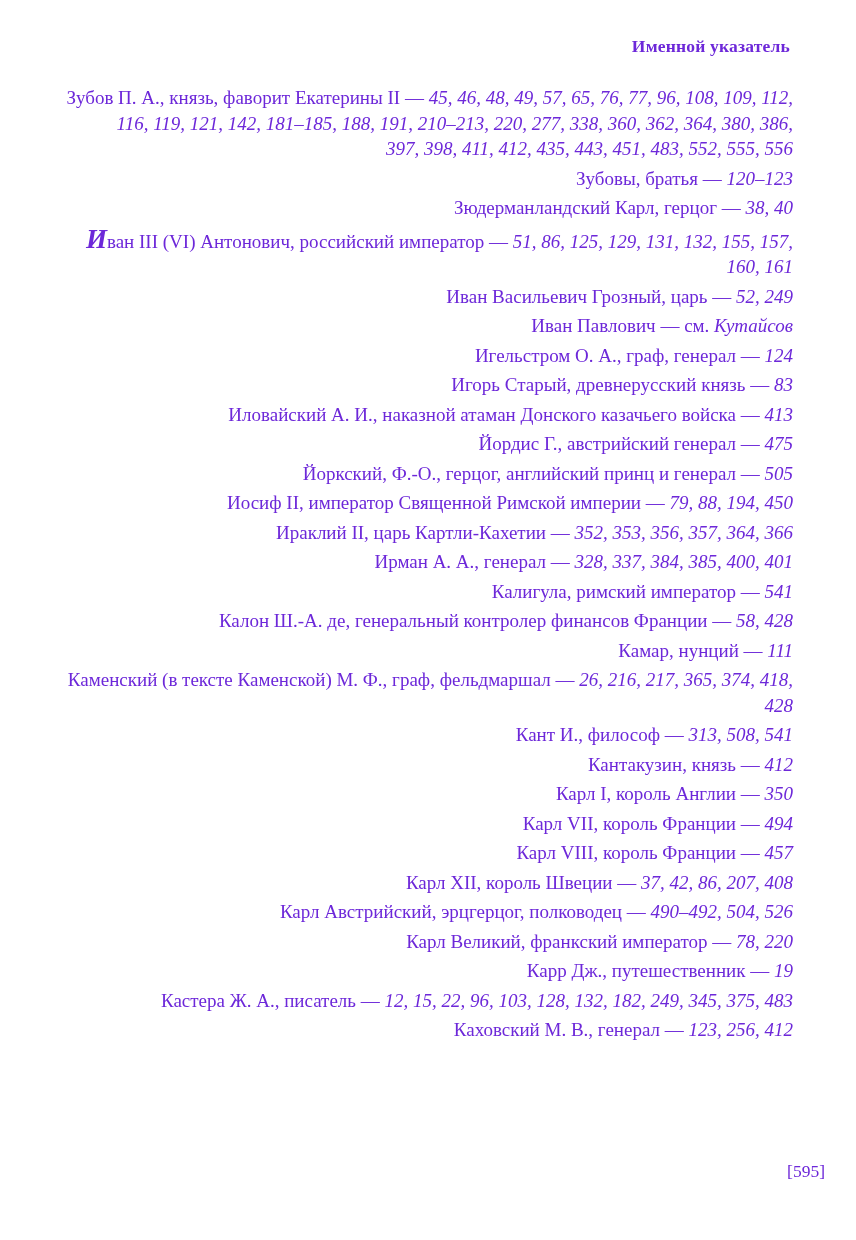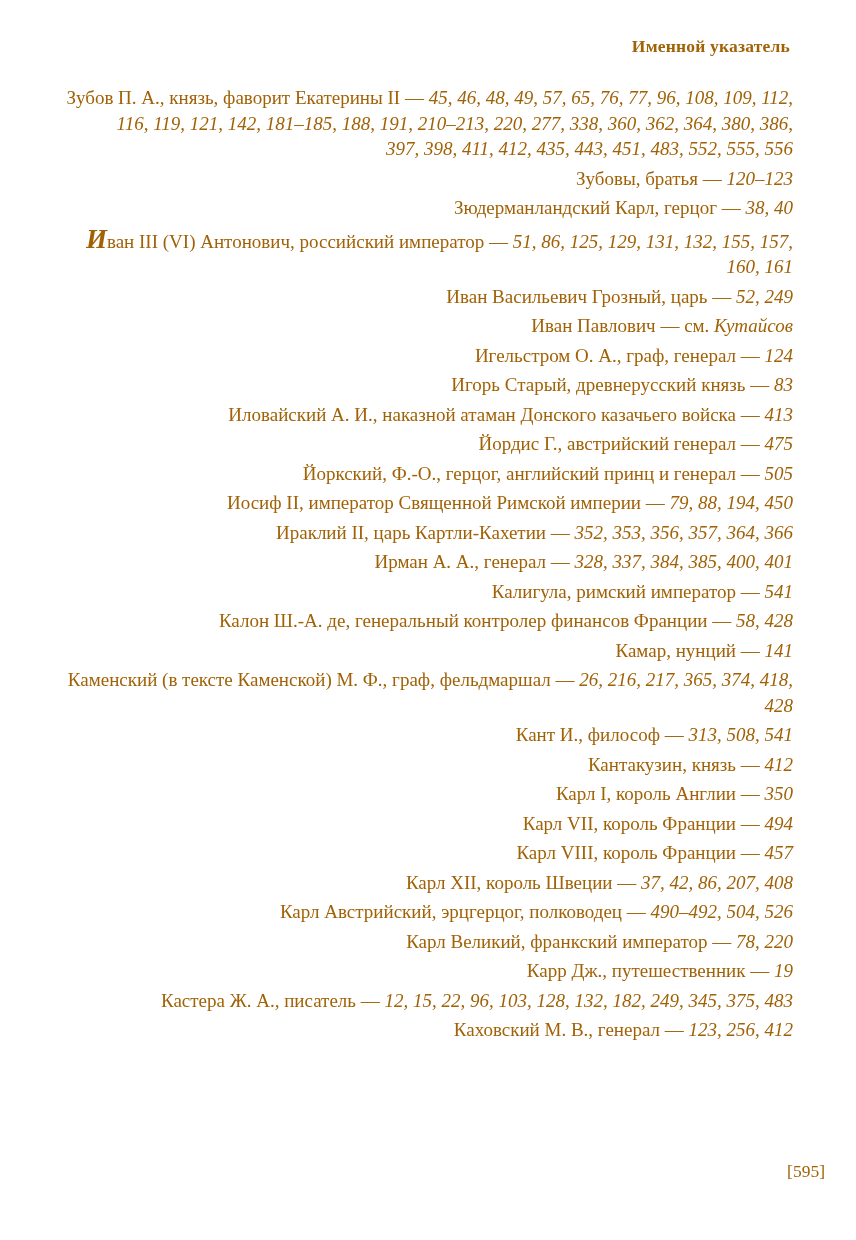--- a/index.html
+++ b/index.html
@@ -1,21 +1,21 @@
 <!DOCTYPE html>
 <html lang="ru"><head>
 <meta charset="utf-8">
 <style>
   html, body { margin: 0; padding: 0; background: #ffffff; }
   .page {
     position: relative;
     width: 856px;
     height: 1240px;
     background: #ffffff;
-    color: #a16207;
+    color: #6d28d9;
     font-family: "Liberation Serif", serif;
     overflow: hidden;
   }
   .running-head {
     position: absolute;
     top: 36px;
     right: 66px;
     font-size: 17.5px;
     font-weight: bold;
     letter-spacing: 0.2px;
@@ -65,21 +65,21 @@
       <p class="entry"><span class="seg-roman">Игельстром О. А., граф, генерал — </span><span class="seg-pages">124</span></p>
       <p class="entry"><span class="seg-roman">Игорь Старый, древнерусский князь — </span><span class="seg-pages">83</span></p>
       <p class="entry"><span class="seg-roman">Иловайский А. И., наказной атаман Донского казачьего войска — </span><span class="seg-pages">413</span></p>
       <p class="entry"><span class="seg-roman">Йордис Г., австрийский генерал — </span><span class="seg-pages">475</span></p>
       <p class="entry"><span class="seg-roman">Йоркский, Ф.-О., герцог, английский принц и генерал — </span><span class="seg-pages">505</span></p>
       <p class="entry"><span class="seg-roman">Иосиф II, император Священной Римской империи — </span><span class="seg-pages">79, 88, 194, 450</span></p>
       <p class="entry"><span class="seg-roman">Ираклий II, царь Картли-Кахетии — </span><span class="seg-pages">352, 353, 356, 357, 364, 366</span></p>
       <p class="entry"><span class="seg-roman">Ирман А. А., генерал — </span><span class="seg-pages">328, 337, 384, 385, 400, 401</span></p>
       <p class="entry"><span class="seg-roman">Калигула, римский император — </span><span class="seg-pages">541</span></p>
       <p class="entry"><span class="seg-roman">Калон Ш.-А. де, генеральный контролер финансов Франции — </span><span class="seg-pages">58, 428</span></p>
-      <p class="entry"><span class="seg-roman">Камар, нунций — </span><span class="seg-pages">141</span></p>
+      <p class="entry"><span class="seg-roman">Камар, нунций — </span><span class="seg-pages">111</span></p>
       <p class="entry"><span class="seg-roman">Каменский (в тексте Каменской) М. Ф., граф, фельдмаршал — </span><span class="seg-pages">26, 216, 217, 365, 374, 418, 428</span></p>
       <p class="entry"><span class="seg-roman">Кант И., философ — </span><span class="seg-pages">313, 508, 541</span></p>
       <p class="entry"><span class="seg-roman">Кантакузин, князь — </span><span class="seg-pages">412</span></p>
       <p class="entry"><span class="seg-roman">Карл I, король Англии — </span><span class="seg-pages">350</span></p>
       <p class="entry"><span class="seg-roman">Карл VII, король Франции — </span><span class="seg-pages">494</span></p>
       <p class="entry"><span class="seg-roman">Карл VIII, король Франции — </span><span class="seg-pages">457</span></p>
       <p class="entry"><span class="seg-roman">Карл XII, король Швеции — </span><span class="seg-pages">37, 42, 86, 207, 408</span></p>
       <p class="entry"><span class="seg-roman">Карл Австрийский, эрцгерцог, полководец — </span><span class="seg-pages">490–492, 504, 526</span></p>
       <p class="entry"><span class="seg-roman">Карл Великий, франкский император — </span><span class="seg-pages">78, 220</span></p>
       <p class="entry"><span class="seg-roman">Карр Дж., путешественник — </span><span class="seg-pages">19</span></p>

